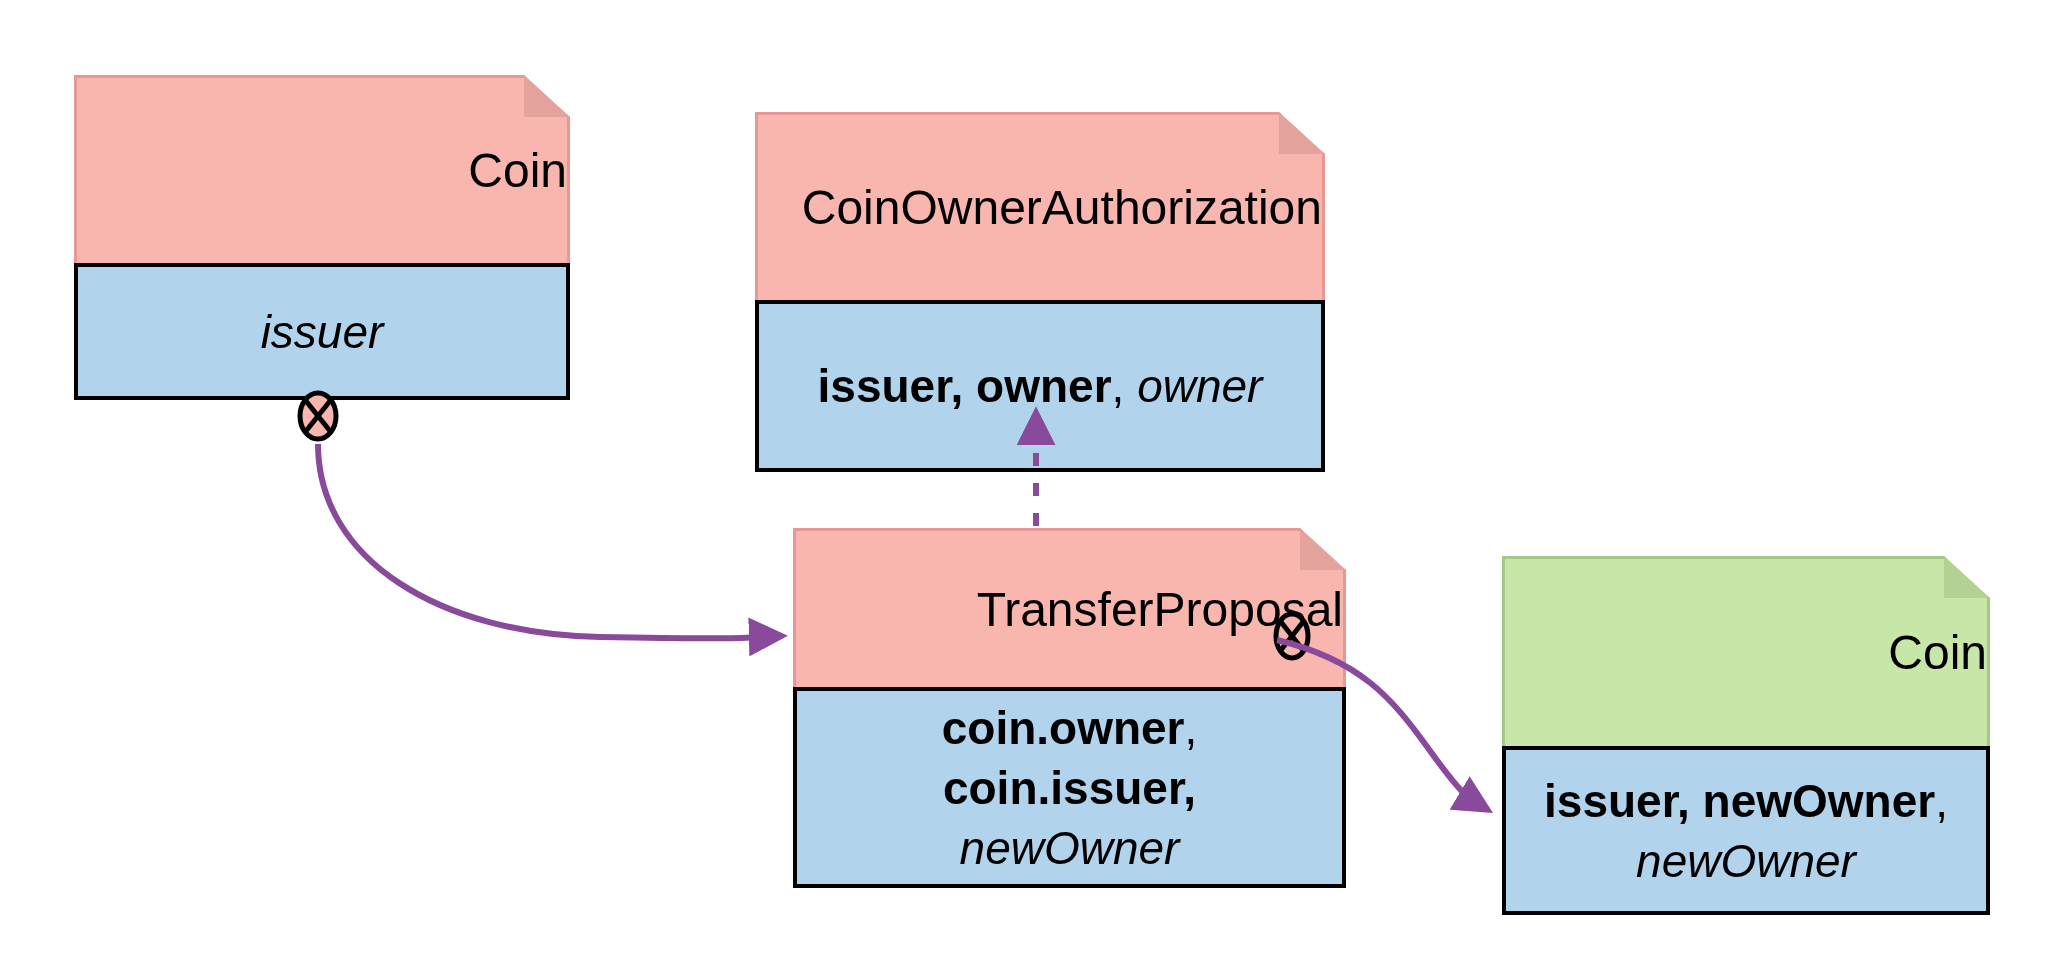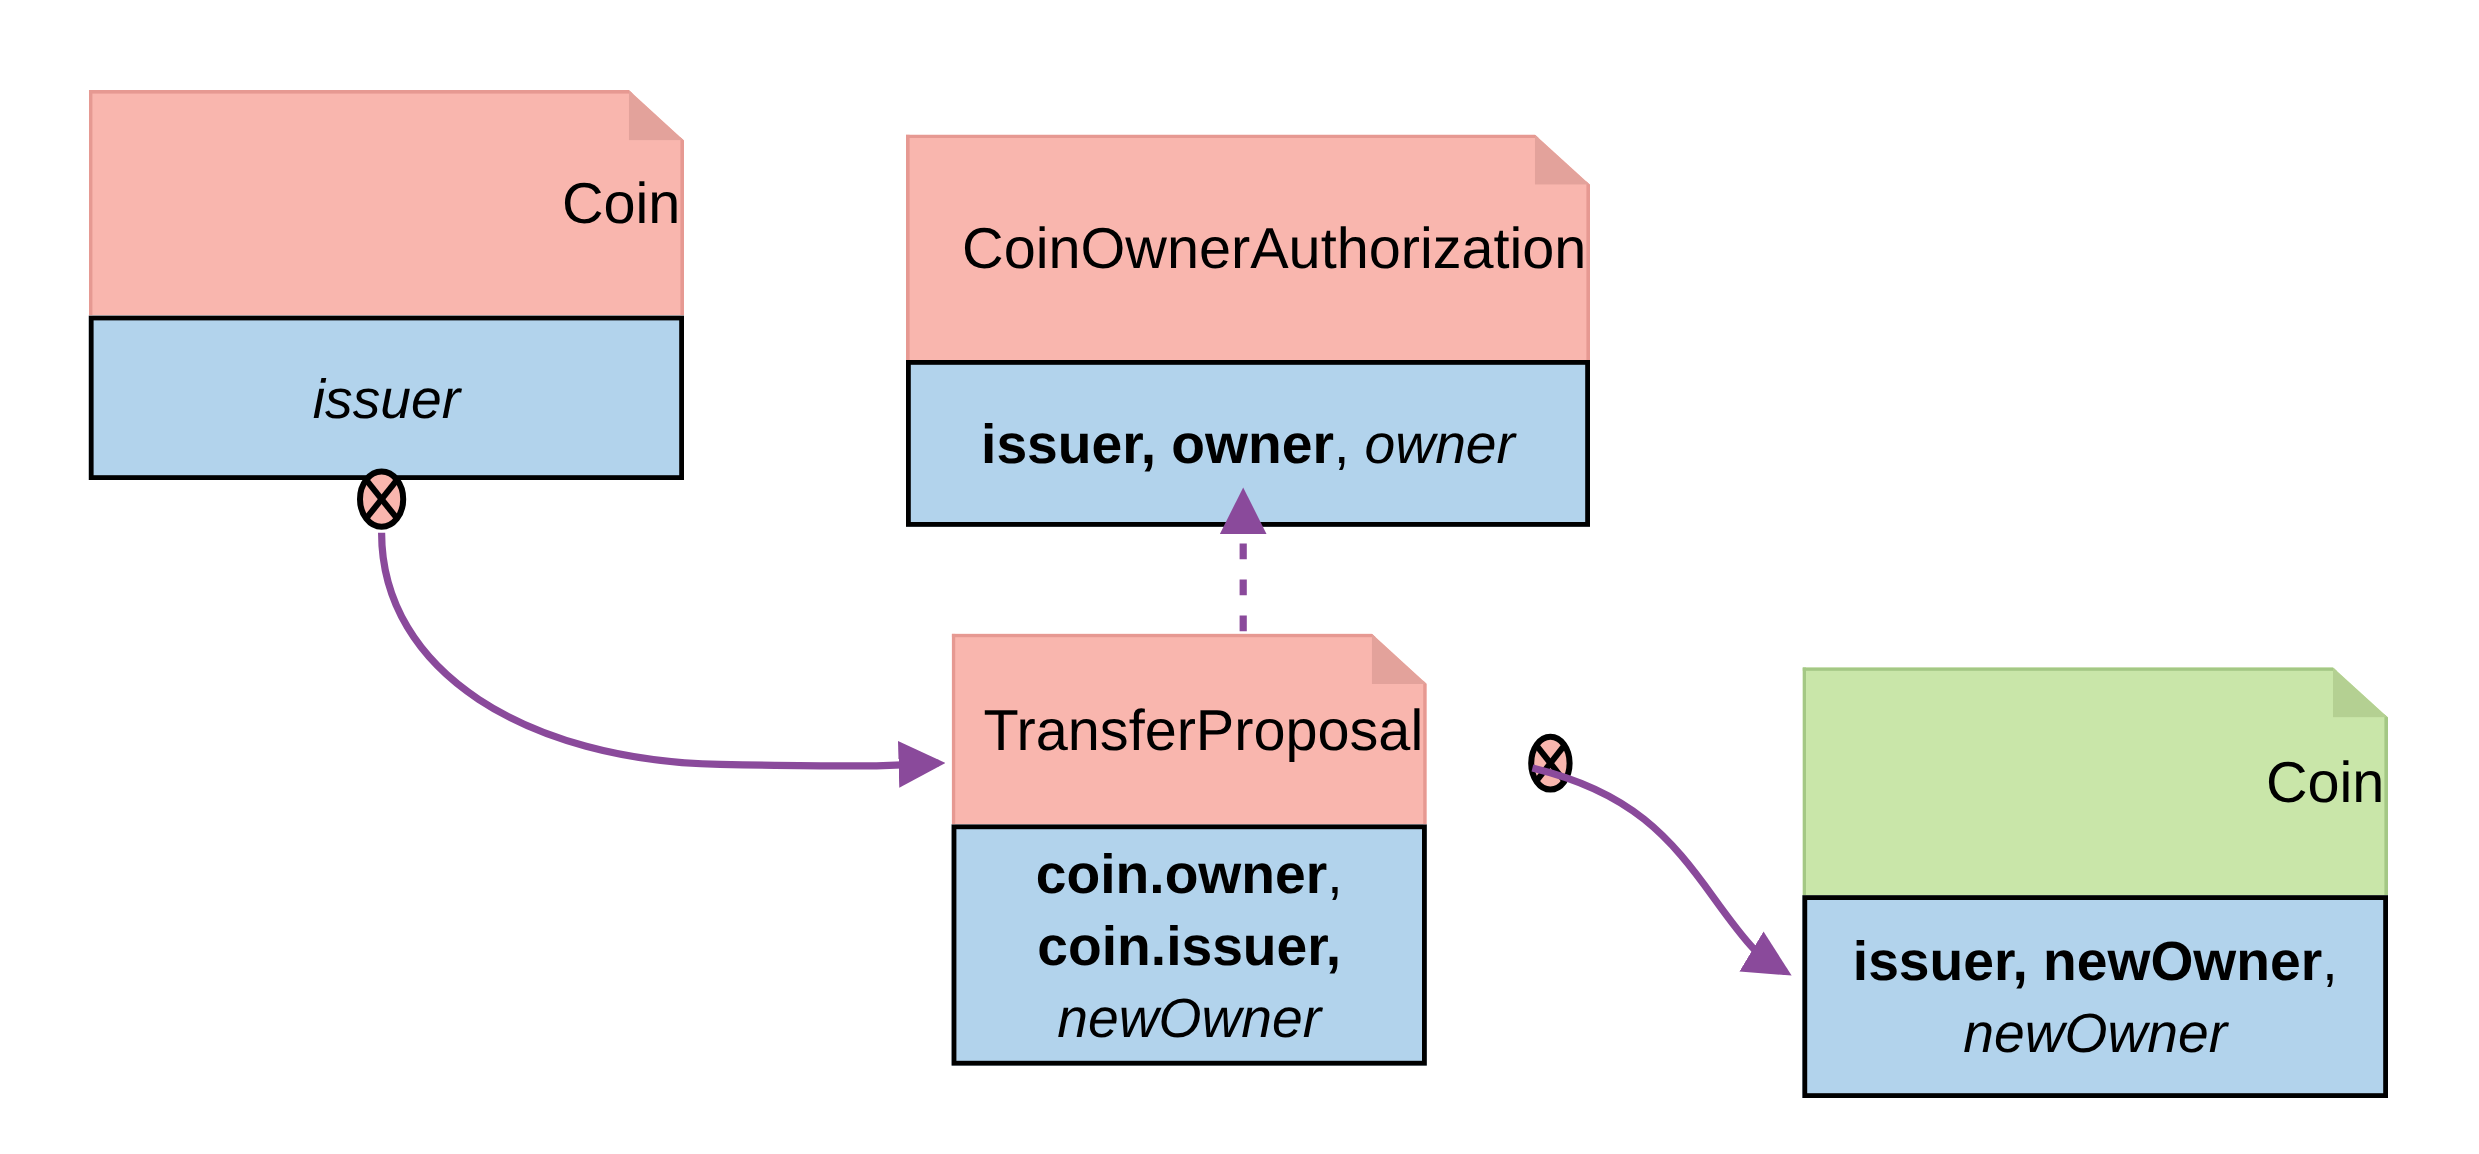--- a/index.html
+++ b/index.html
@@ -79,26 +79,26 @@
     <div class="bod" style="height:137px;">
       <div class="line"><span class="ctrl">issuer</span></div>
     </div>
   </div>
 
   <div class="node" style="left:755px; top:75px; width:570px;margin-top:37px;">
     <div class="hdr pink" style="height:188px;">
       <div class="fold pink-fold"></div>
       <span class="title">CoinOwnerAuthorization</span>
     </div>
-    <div class="bod" style="height:139px;">
+    <div class="bod" style="height:172px;">
       <div class="line"><span class="sig">issuer, owner</span><span class="sep">, </span><span class="ctrl">owner</span></div>
     </div>
   </div>
 
-  <div class="node" style="left:793px; top:528px; width:396px;">
+  <div class="node" style="left:793px; top:528px; width:553px;">
     <div class="hdr pink" style="height:159px;">
       <div class="fold pink-fold"></div>
       <span class="title">TransferProposal</span>
     </div>
     <div class="bod" style="height:201px;">
       <div class="line"><span class="sig">coin.owner</span><span class="sep">,</span></div>
       <div class="line"><span class="sig">coin.issuer,</span></div>
       <div class="line"><span class="ctrl">newOwner</span></div>
     </div>
   </div>

